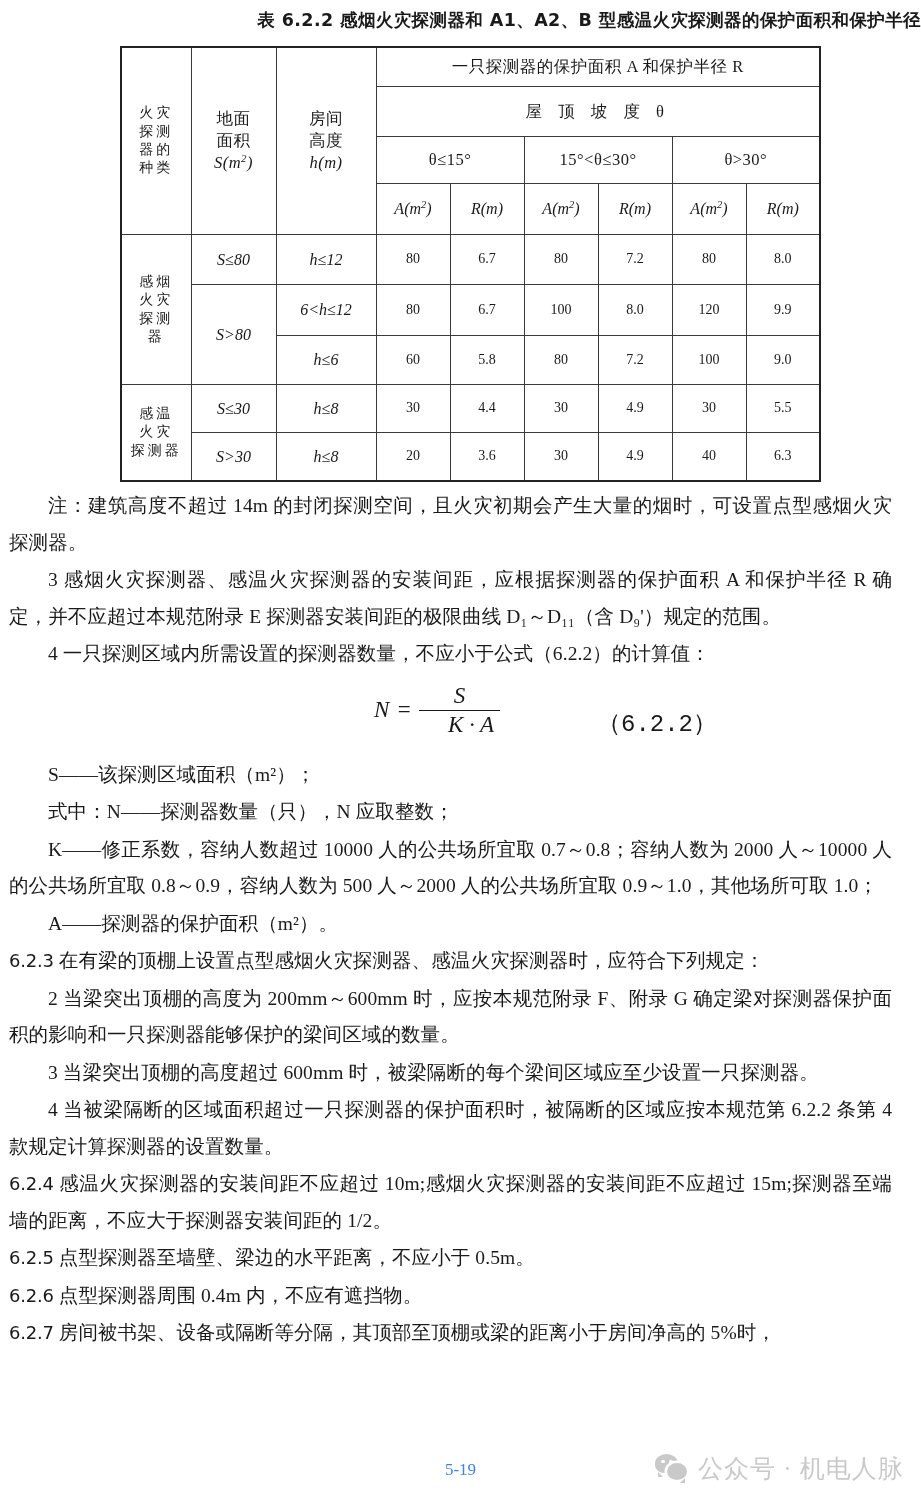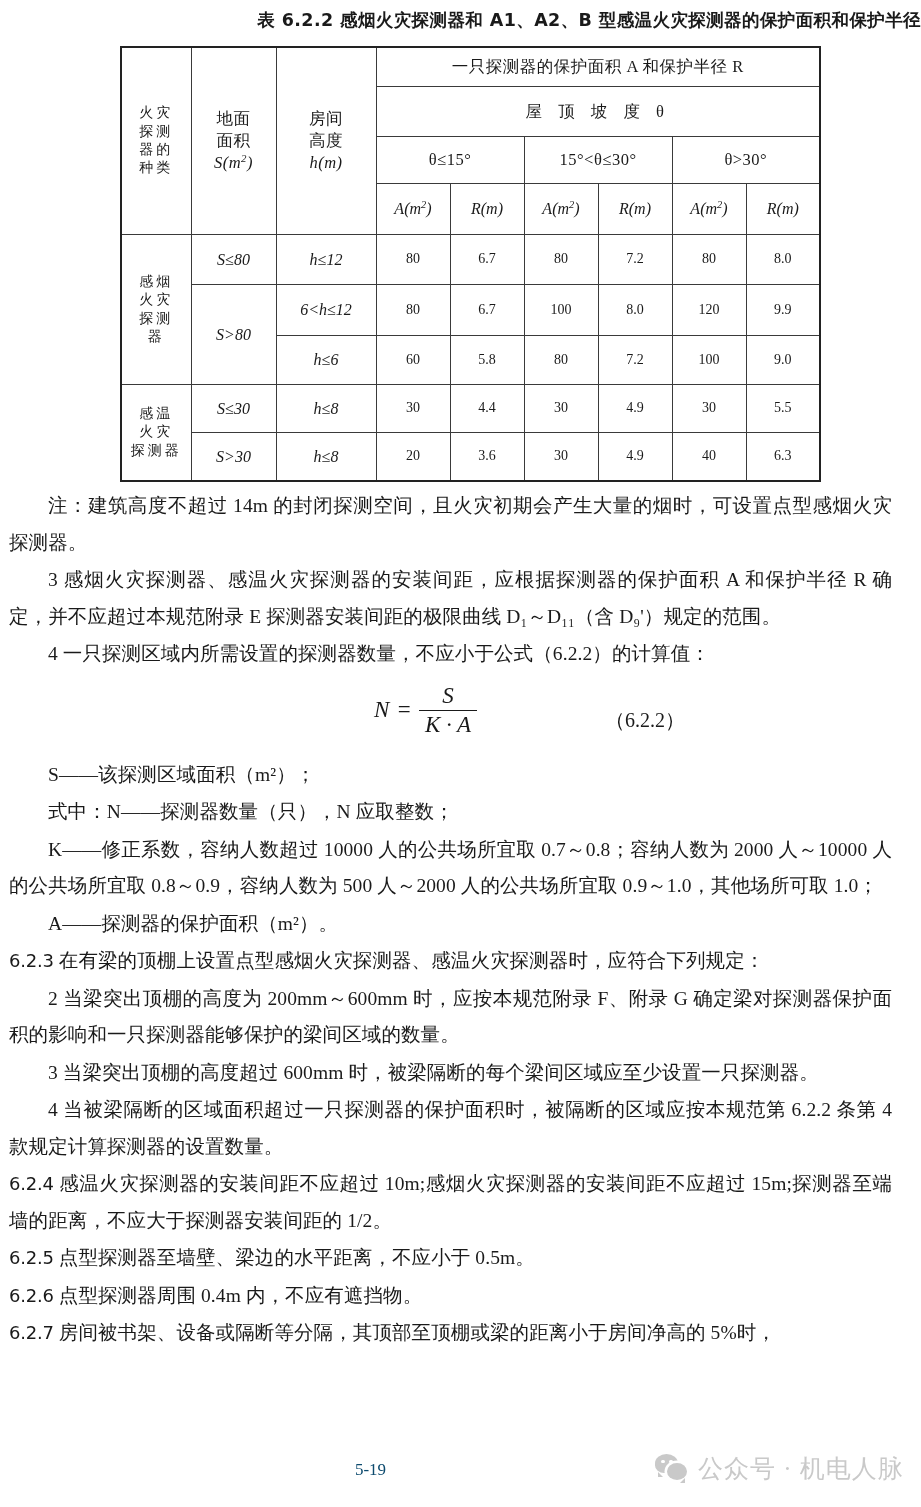--- a/index.html
+++ b/index.html
@@ -115,40 +115,39 @@
     flex-direction: column;
     align-items: center;
     vertical-align: middle;
   }
   .frac .top { padding: 0 6px 1px 6px; }
   .frac .bar {
     width: 100%;
     height: 1.6px;
     background: #1a1a1a;
   }
-  .frac .bot { padding: 1px 6px 0 6px; white-space: nowrap; }
+  .frac .bot { padding: 1px 6px 0 6px; white-space: nowrap; margin-left: 23px; }
   .formula-ref {
     position: absolute;
     left: 597px;
     top: 28px;
-    font-size: 20px;
+    font-size: 24px;
     font-style: normal;
-    font-family: Liberation Serif, serif;
-    margin-left: 8px;
+    font-family: Liberation Mono, monospace;
   }
 
   
   .page-num {
     position: absolute;
     left: 0;
     top: 1460px;
-    width: 741px;
+    width: 921px;
     text-align: center;
     font-size: 17px;
-    color: #0c4a6e;
+    color: #3b82f6;
     font-family: "Liberation Serif", "DejaVu Serif", serif;
   }
   .watermark {
     position: absolute;
     left: 655px;
     top: 1452px;
     display: flex;
     align-items: center;
     gap: 9px;
     color: #c9c9c9;

